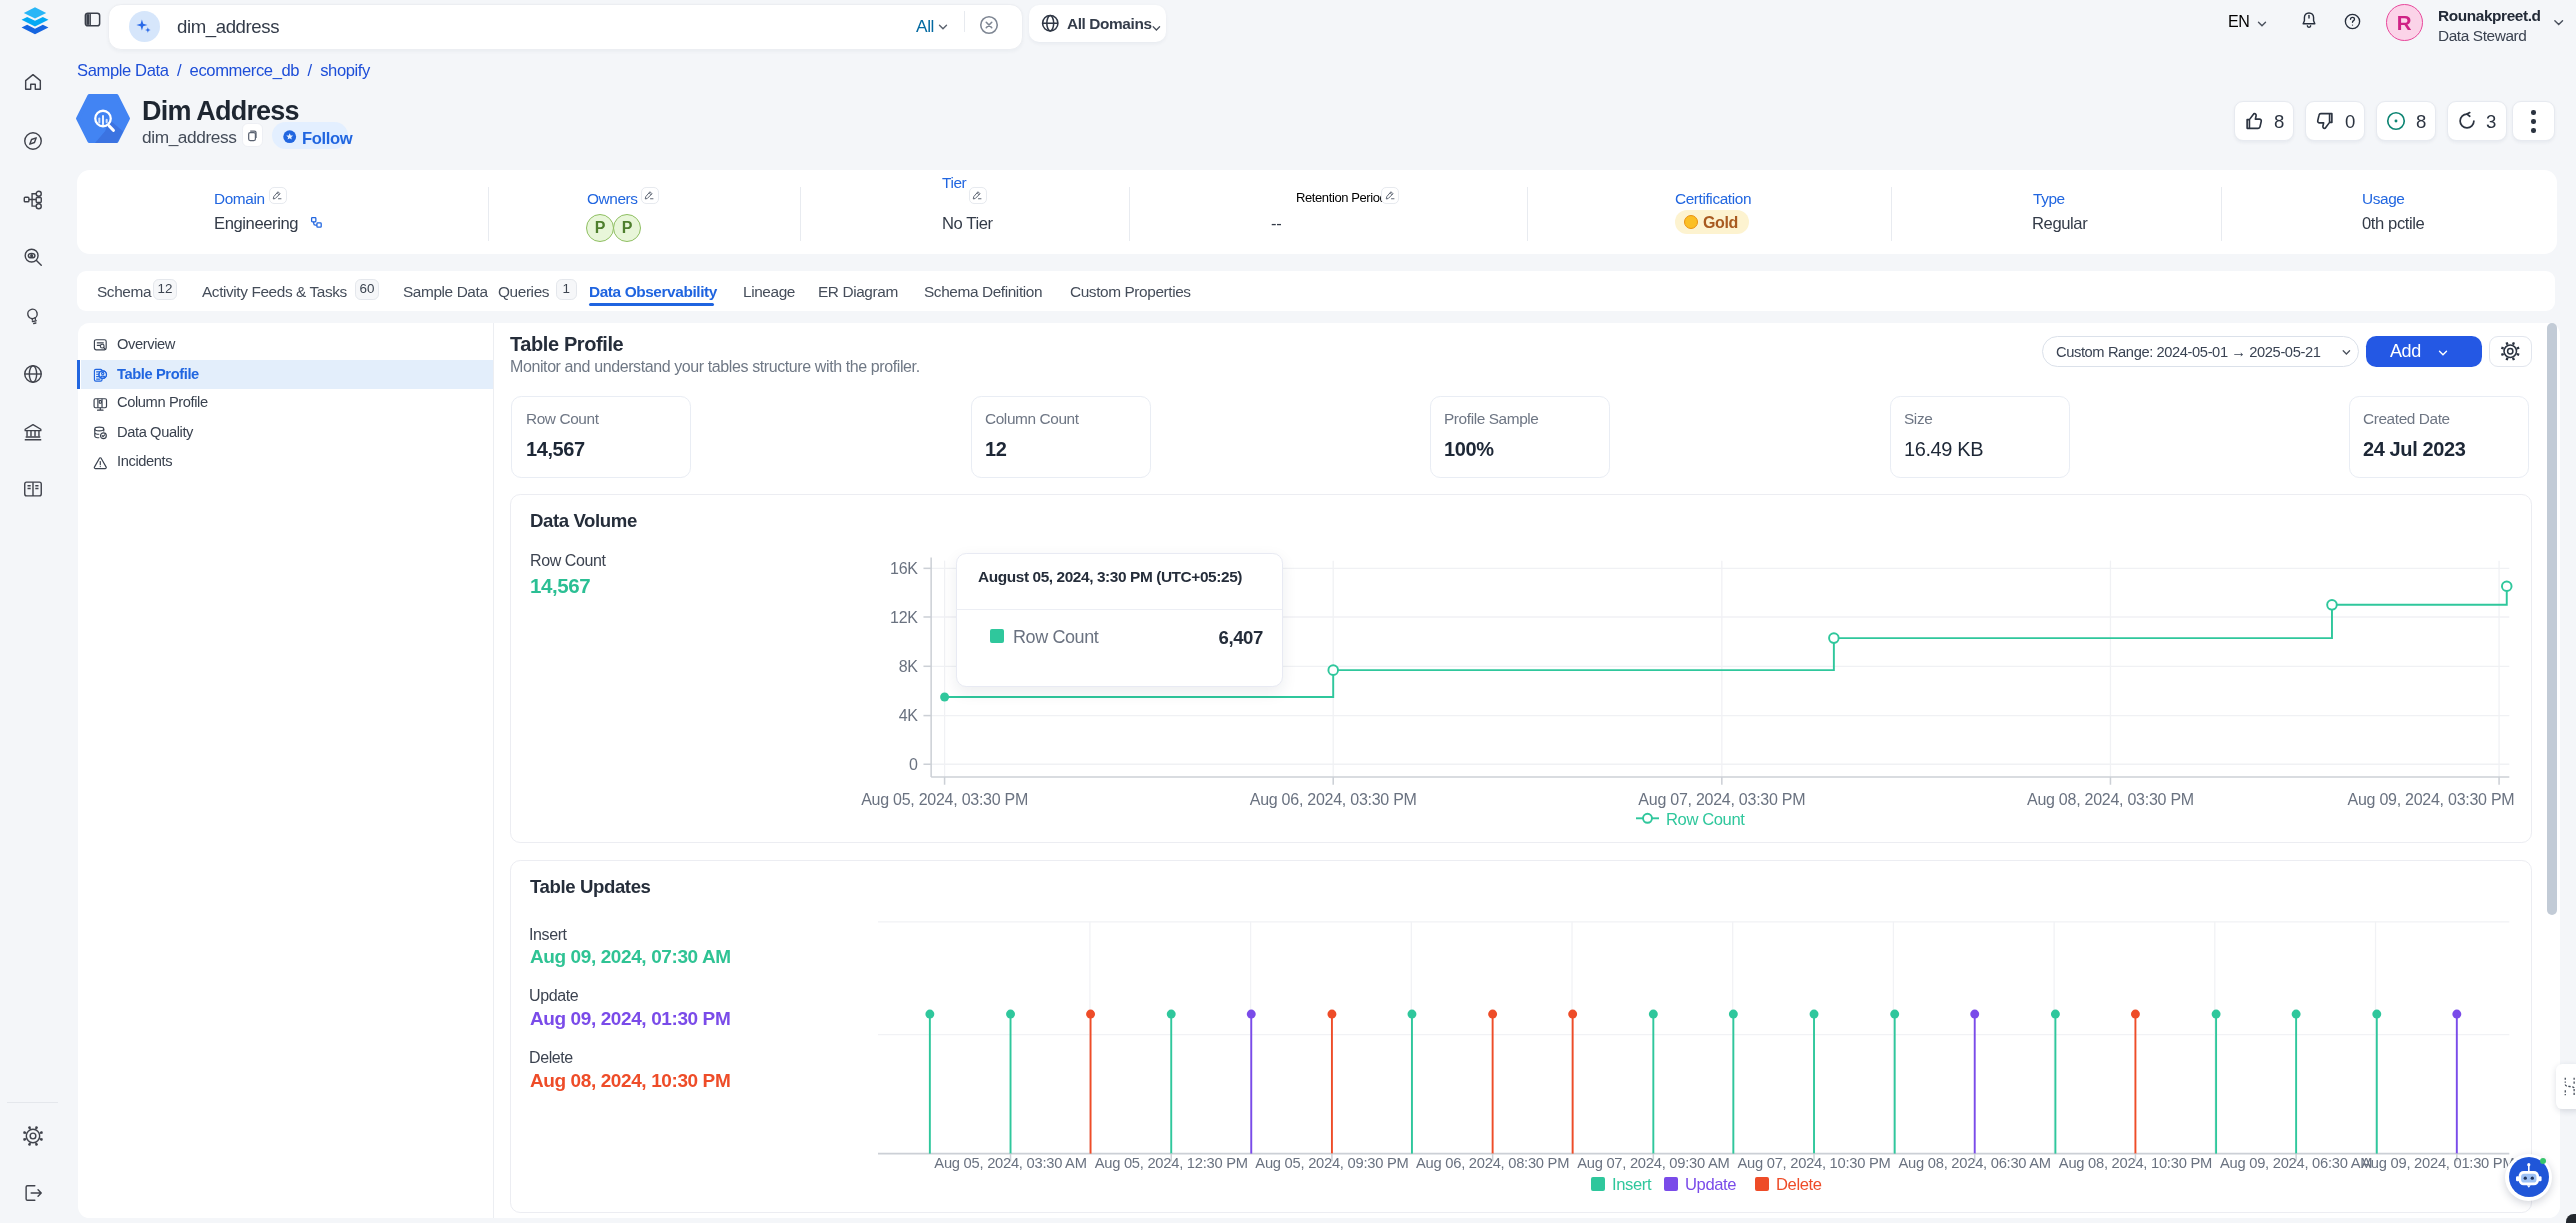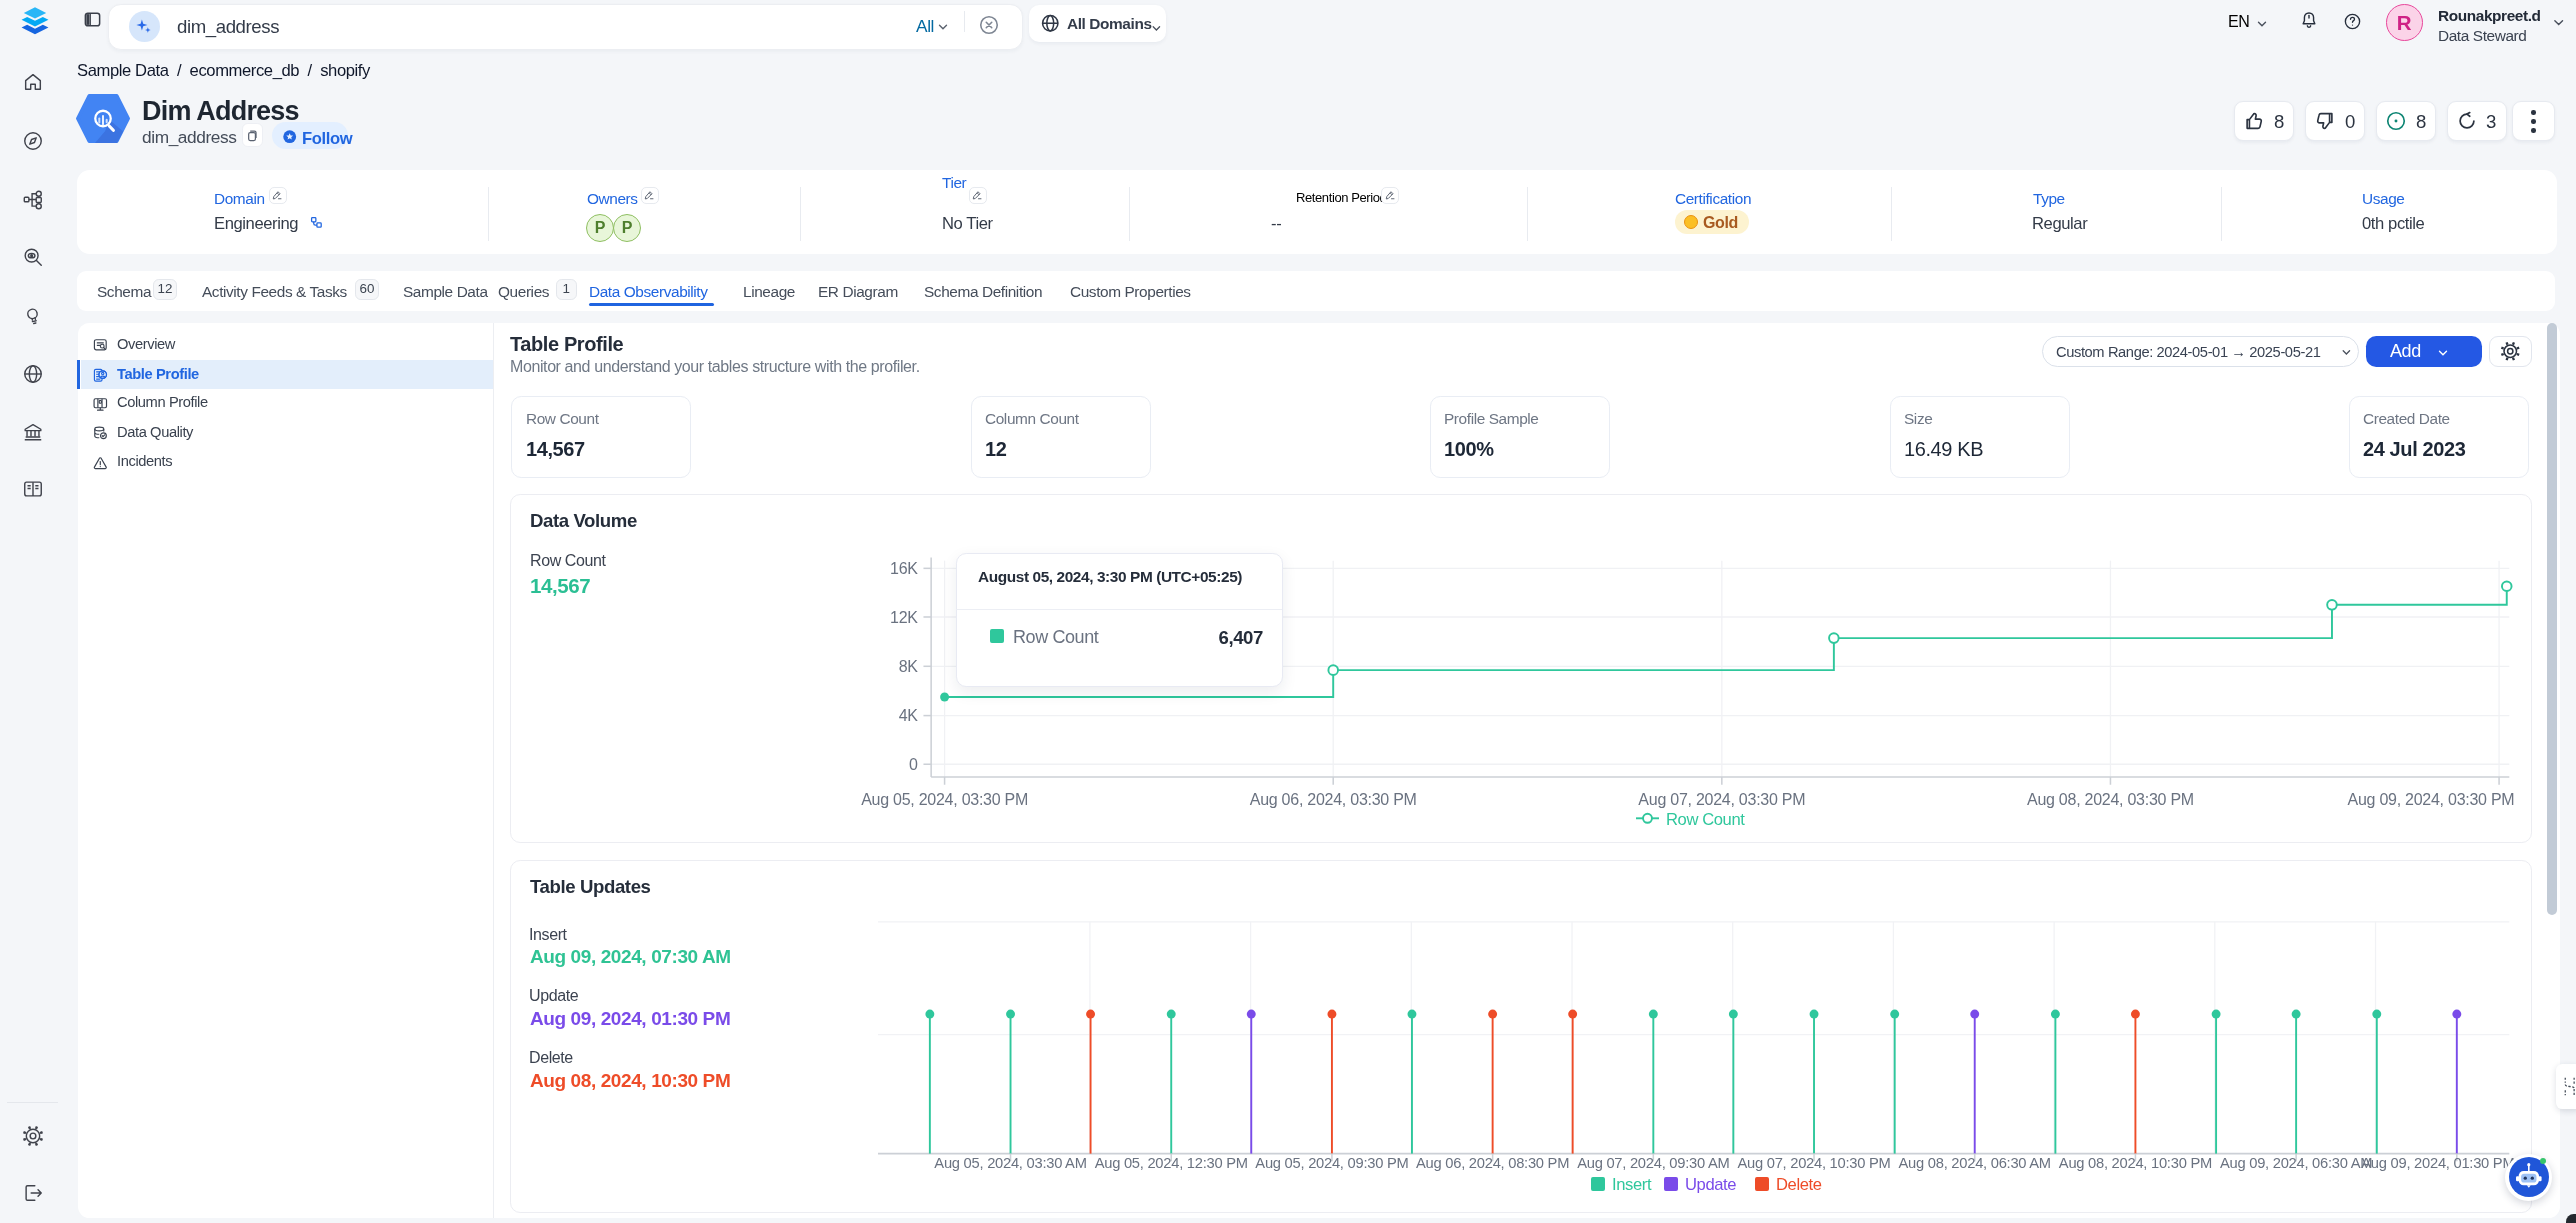--- a/index.html
+++ b/index.html
@@ -131,21 +131,21 @@
 <circle cx="12" cy="16.5" r="0.8" fill="#262e3c" stroke="none"></circle>
 </svg>
 <div class="abs" style="left:2386px;top:3.8px;width:37px;height:37px;border-radius:50%;background:#fbd3e8;border:1.9px solid #e8489c"></div>
 <div class="txt" style="left:2404px;top:11px;transform:translateX(-50%);font-size:20.5px;font-weight:bold;color:#cf2185">R</div>
 <div class="txt" style="left:2438px;top:7px;font-size:15.4px;font-weight:bold;color:#222a37">Rounakpreet.d</div>
 <div class="txt" style="left:2438px;top:27px;font-size:15.4px;color:#3a4250">Data Steward</div>
 <svg style="left:2551px;top:15.4px" width="15.4" height="15.4" viewBox="0 0 24 24" fill="none" stroke="#49505c" stroke-width="2.2" stroke-linecap="round">
       <path d="M6 9 L12 15 L18 9"></path>
     </svg>
 
-<div class="txt" style="left:77px;top:61px;font-size:16.6px;color:#0f172a">Sample Data&nbsp;&nbsp;/&nbsp;&nbsp;ecommerce_db&nbsp;&nbsp;/&nbsp;&nbsp;shopify</div>
+<div class="txt" style="left:77px;top:61px;font-size:16.6px;color:#1d4ed8">Sample Data&nbsp;&nbsp;/&nbsp;&nbsp;ecommerce_db&nbsp;&nbsp;/&nbsp;&nbsp;shopify</div>
 
 <svg style="left:76px;top:94px" width="54" height="49" viewBox="0 0 85 77">
 <defs>
         <clipPath id="hexclip">
           <polygon points="20.5,0 64.5,0 85,38.5 64.5,77 20.5,77 0,38.5"></polygon>
         </clipPath>
       </defs>
 <polygon points="21,3 64,3 82,38.5 64,74 21,74 3,38.5" fill="#4284f3" stroke="#4284f3" stroke-width="6" stroke-linejoin="round"></polygon>
 <g clip-path="url(#hexclip)">
 <polygon points="52,40 85,68 85,77 30,77 46,58" fill="#3a70dd" opacity="0.85"></polygon>
@@ -246,21 +246,21 @@
 <div class="abs" style="left:2221px;top:187px;width:1.3px;height:54px;background:#e8ebf0"></div>
 
 <div class="abs" style="left:77px;top:271px;width:2478px;height:40px;background:#fff;border-radius:9px"></div>
 <div class="txt" style="left:97px;top:283px;font-size:15.4px;color:#454d5a">Schema</div>
 <div class="abs" style="left:153px;top:279px;width:24px;height:20.5px;background:#f6f7f9;border:1.3px solid #e4e7ec;border-radius:5.8px;font-size:13.4px;color:#3c4450;text-align:center;line-height:18.6px;letter-spacing:0">12</div>
 <div class="txt" style="left:202px;top:283px;font-size:15.4px;color:#454d5a">Activity Feeds &amp; Tasks</div>
 <div class="abs" style="left:355px;top:279px;width:24px;height:20.5px;background:#f6f7f9;border:1.3px solid #e4e7ec;border-radius:5.8px;font-size:13.4px;color:#3c4450;text-align:center;line-height:18.6px;letter-spacing:0">60</div>
 <div class="txt" style="left:403px;top:283px;font-size:15.4px;color:#454d5a">Sample Data</div>
 <div class="txt" style="left:498px;top:283px;font-size:15.4px;color:#454d5a">Queries</div>
 <div class="abs" style="left:556px;top:279px;width:20.5px;height:20.5px;background:#f6f7f9;border:1.3px solid #e4e7ec;border-radius:5.8px;font-size:13.4px;color:#3c4450;text-align:center;line-height:18.6px;letter-spacing:0">1</div>
-<div class="txt" style="left:589px;top:283px;font-size:15.4px;font-weight:normal;color:#1f64e0">Data Observability</div>
+<div class="txt" style="left:589px;top:283px;font-size:15.4px;font-weight:bold;color:#1f64e0">Data Observability</div>
 <div class="abs" style="left:589px;top:303px;width:125px;height:3.2px;background:#1f64e0;border-radius:1.9px"></div>
 <div class="txt" style="left:743px;top:283px;font-size:15.4px;color:#454d5a">Lineage</div>
 <div class="txt" style="left:818px;top:283px;font-size:15.4px;color:#454d5a">ER Diagram</div>
 <div class="txt" style="left:924px;top:283px;font-size:15.4px;color:#454d5a">Schema Definition</div>
 <div class="txt" style="left:1070px;top:283px;font-size:15.4px;color:#454d5a">Custom Properties</div>
 
 <div class="abs" style="left:78px;top:323px;width:2482px;height:895px;background:#fff;border-radius:11.5px"></div>
 <div class="abs" style="left:493px;top:323px;width:1.3px;height:895px;background:#eceef2"></div>
 
 <svg style="left:92px;top:337px" width="16.6" height="16.6" viewBox="0 0 24 24" fill="none" stroke="#3a424f" stroke-width="1.7" stroke-linejoin="round">

